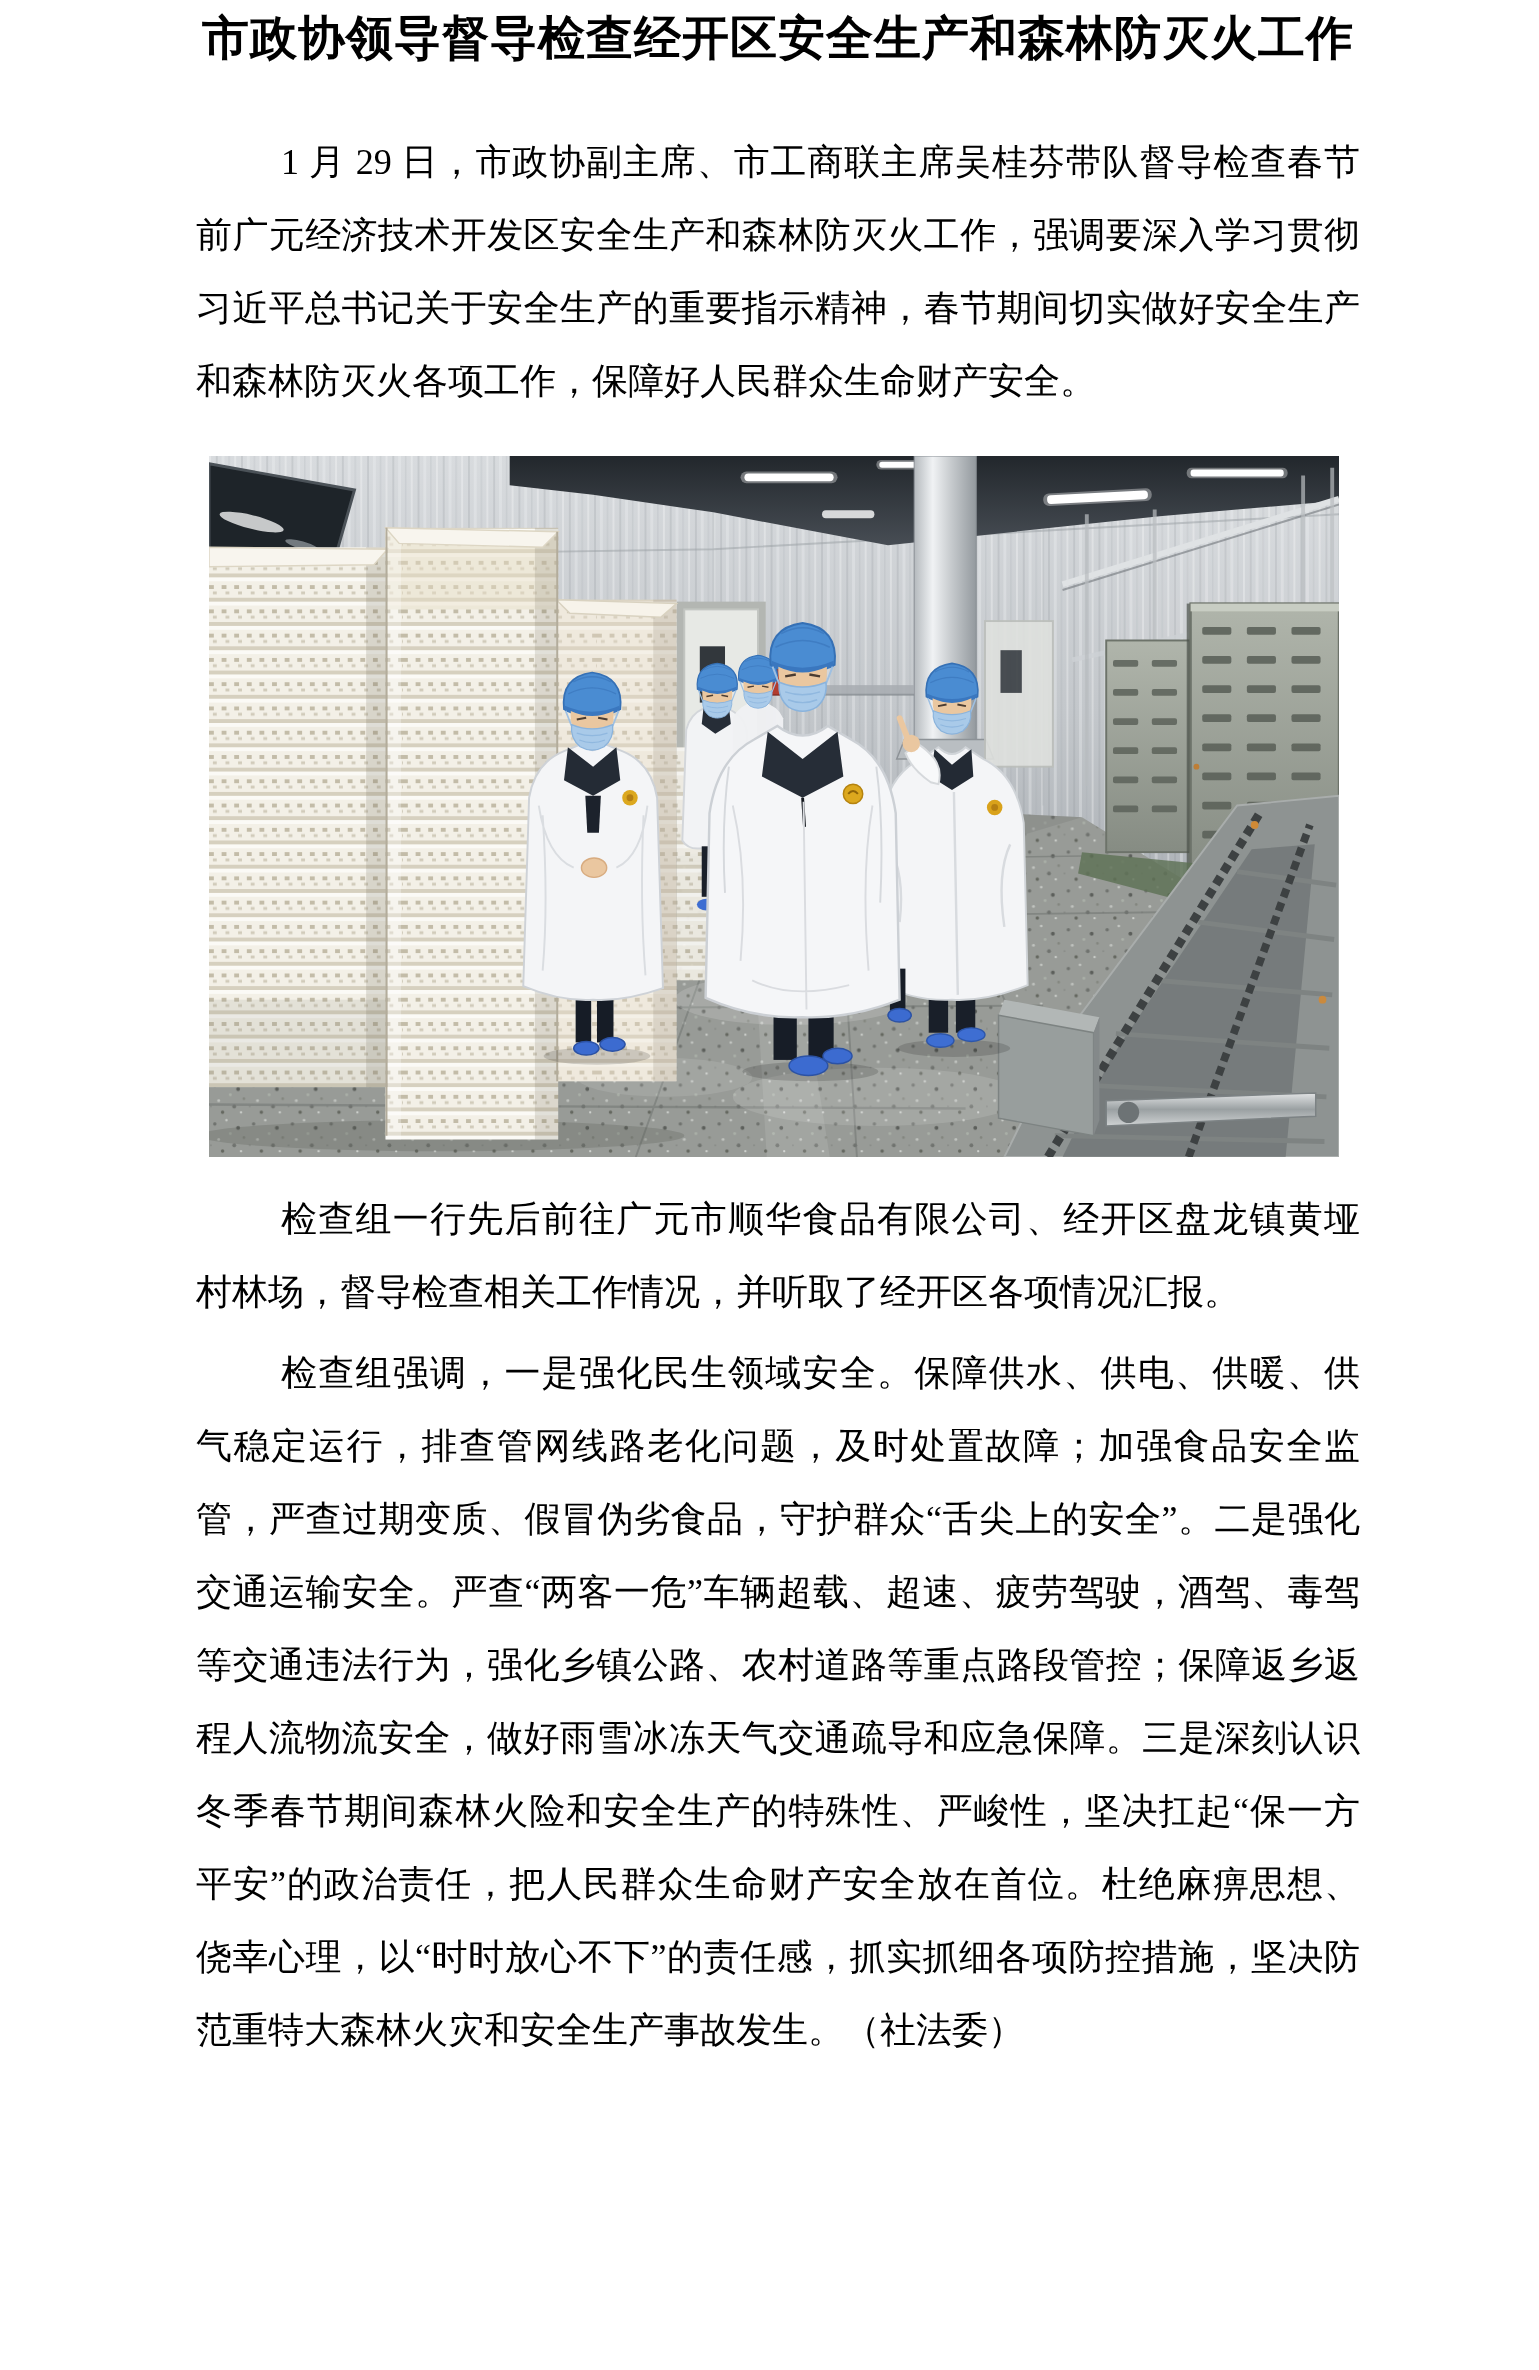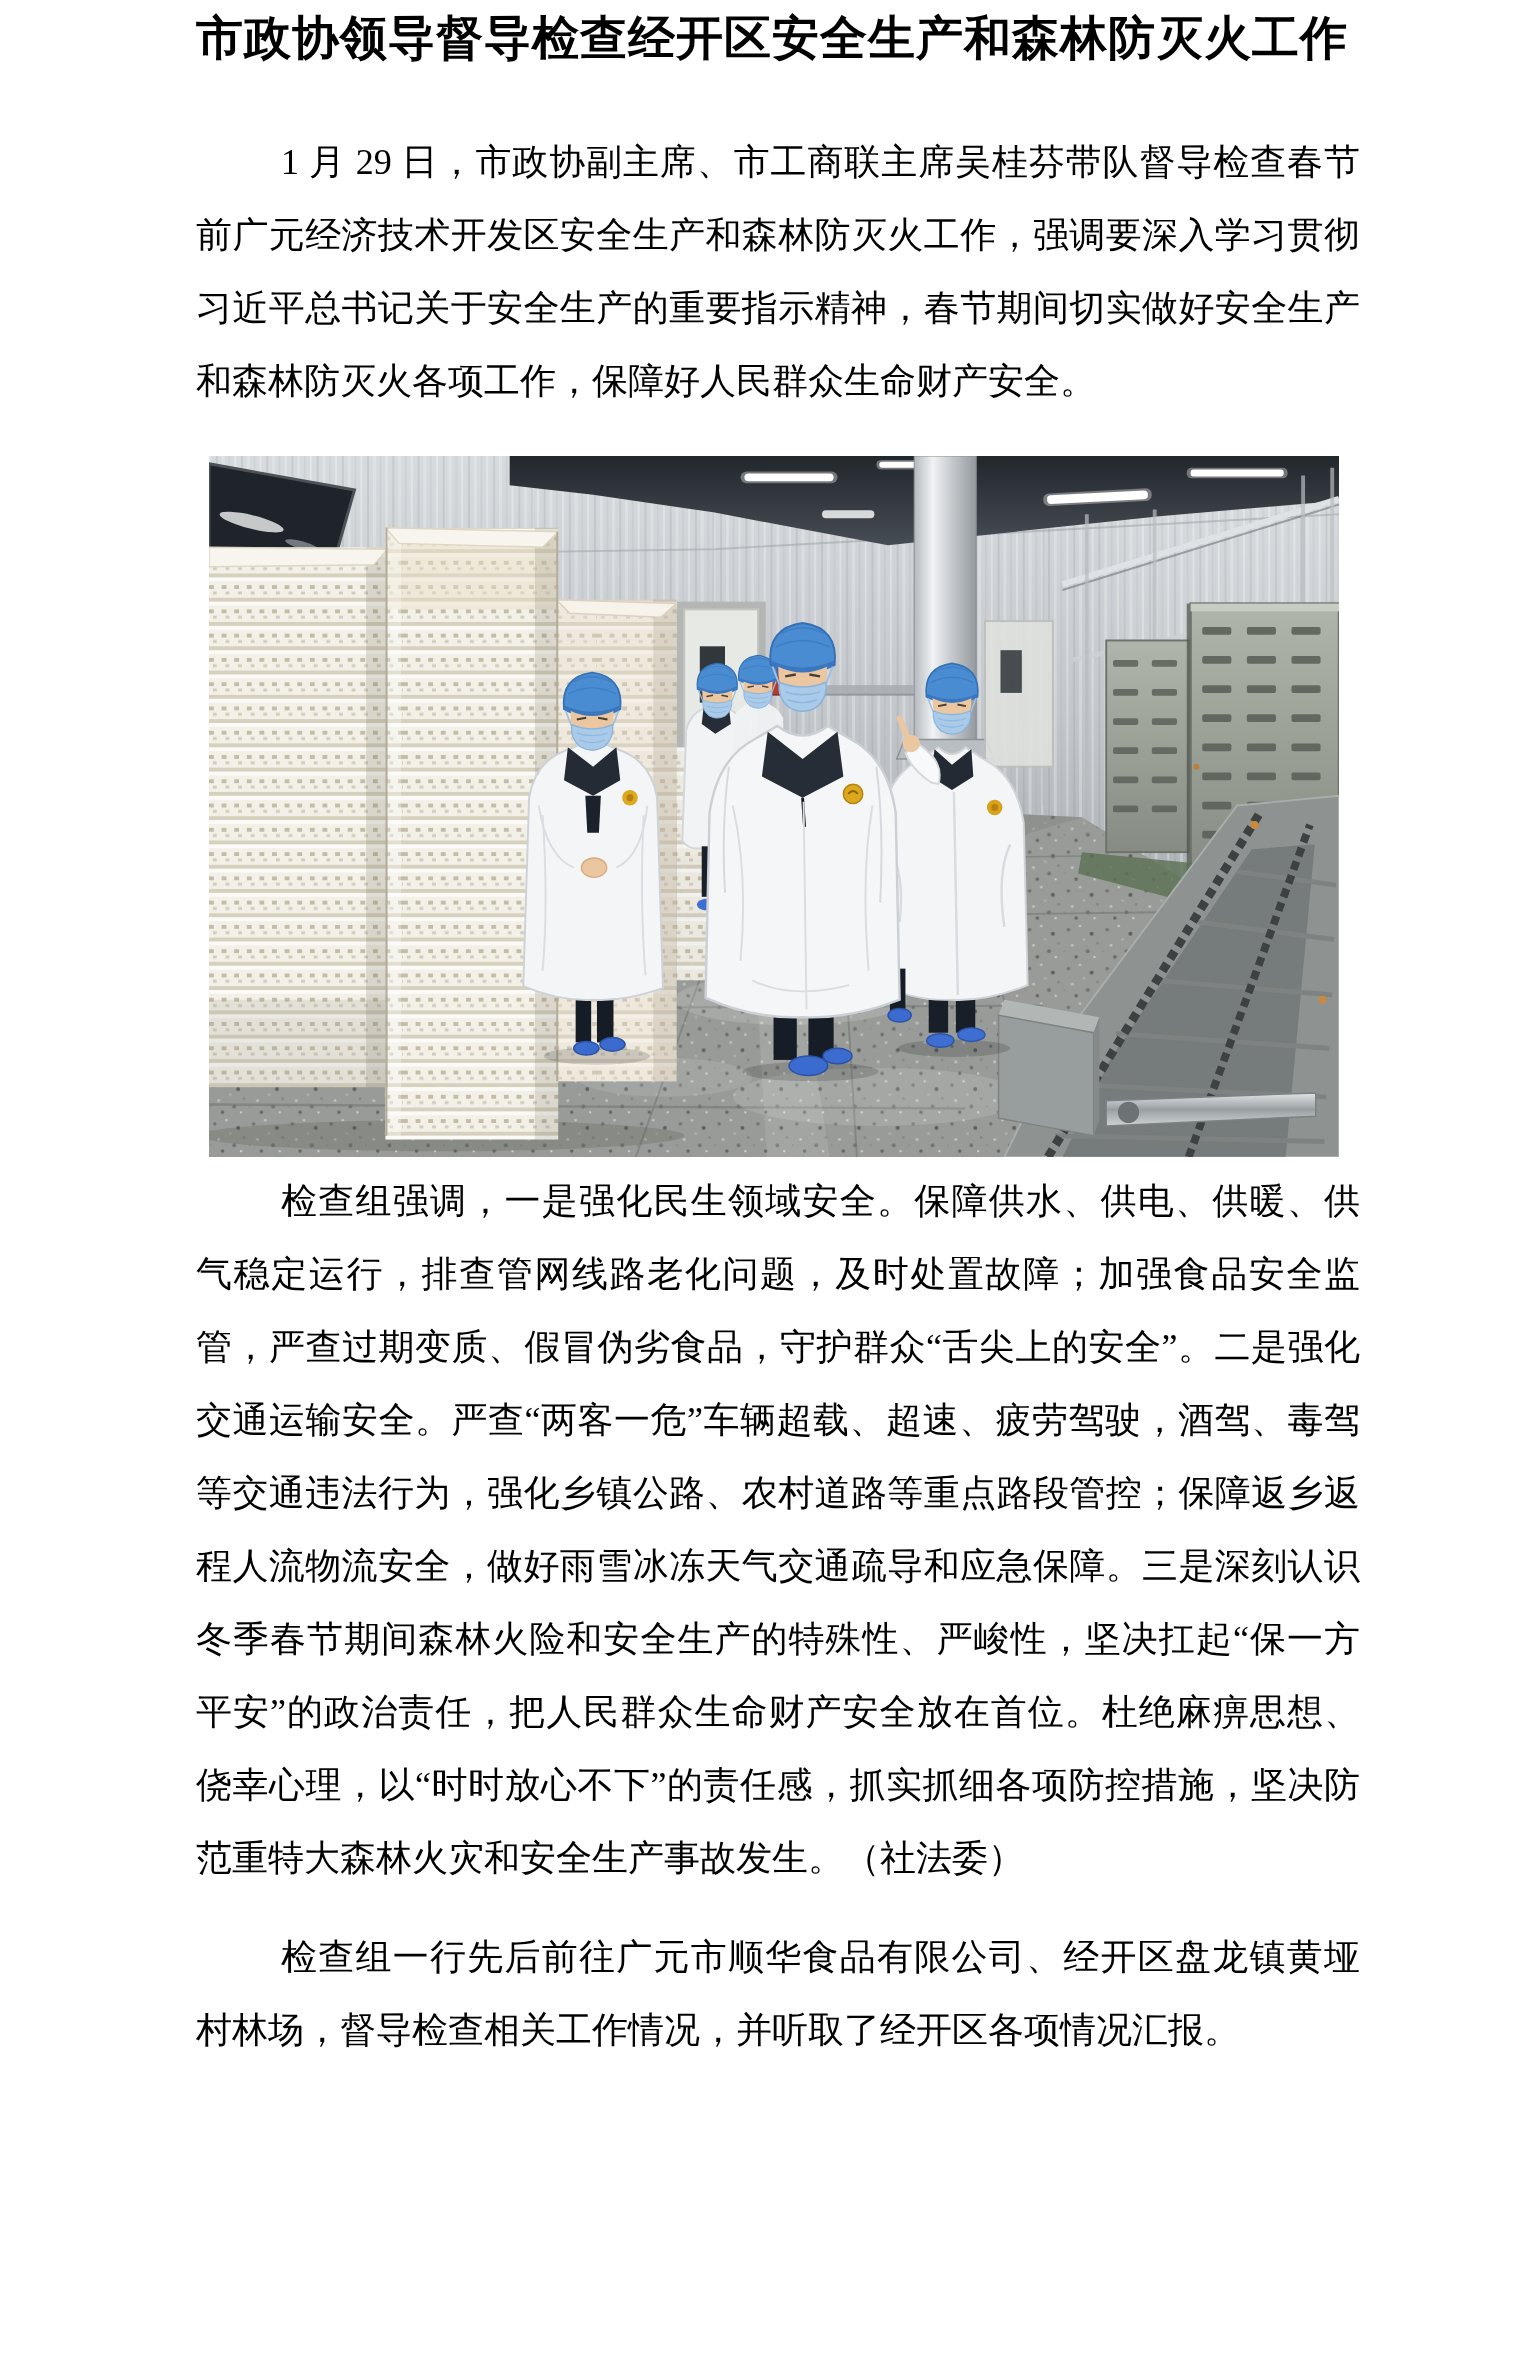--- a/index.html
+++ b/index.html
@@ -6,21 +6,21 @@
   .page{
     position:relative;
     width:1540px;height:2371px;
     background:#ffffff;overflow:hidden;
     font-family:"Liberation Serif","DejaVu Serif",serif;
     color:#000000;
   }
   .title{
     margin:7.8px 180px 0 196px;
     font-size:47px;line-height:60px;
-    font-weight:bold;letter-spacing:1px;
+    font-weight:bold;text-align:center;letter-spacing:1px;
   }
   .para{
     margin:0 180px 0 196px;
     font-size:36px;line-height:73px;
     text-align:justify;text-justify:inter-ideograph;
     text-indent:85px;
     word-break:break-all;
   }
   .para-1{margin-top:58px;}
   .para-2{margin-top:26px;}
@@ -353,18 +353,18 @@
         <path d="M388,350 L404,350 L402,388 L390,388 Z" fill="#1c222c"></path>
         <path d="M344,370 Q350,460 344,530 M448,370 Q444,460 450,535 M340,360 Q348,412 376,424 M452,360 Q446,412 420,424" stroke="#dadde1" stroke-width="2" fill="none"></path>
         <ellipse cx="397" cy="424" rx="13" ry="10" fill="#eac7a0" stroke="#d8ac80" stroke-width="1.5"></ellipse>
         <circle cx="434" cy="352" r="8" fill="#dca81e"></circle>
           <circle cx="434" cy="352" r="3.5" fill="#b57f12"></circle>
         <use href="#head" transform="translate(395,252) scale(0.88)"></use>
       </g>
     </svg>
   </figure>
 
+  <p class="para para-2">检查组一行先后前往广元市顺华食品有限公司、经开区盘龙镇黄垭村林场，督导检查相关工作情况，并听取了经开区各项情况汇报。</p>
+
   <p class="para para-3">检查组强调，一是强化民生领域安全。保障供水、供电、供暖、供气稳定运行，排查管网线路老化问题，及时处置故障；加强食品安全监管，严查过期变质、假冒伪劣食品，守护群众“舌尖上的安全”。二是强化交通运输安全。严查“两客一危”车辆超载、超速、疲劳驾驶，酒驾、毒驾等交通违法行为，强化乡镇公路、农村道路等重点路段管控；保障返乡返程人流物流安全，做好雨雪冰冻天气交通疏导和应急保障。三是深刻认识冬季春节期间森林火险和安全生产的特殊性、严峻性，坚决扛起“保一方平安”的政治责任，把人民群众生命财产安全放在首位。杜绝麻痹思想、侥幸心理，以“时时放心不下”的责任感，抓实抓细各项防控措施，坚决防范重特大森林火灾和安全生产事故发生。（社法委）</p>
 
-  <p class="para para-2">检查组一行先后前往广元市顺华食品有限公司、经开区盘龙镇黄垭村林场，督导检查相关工作情况，并听取了经开区各项情况汇报。</p>
-
 </div>
 
 
 </body></html>

